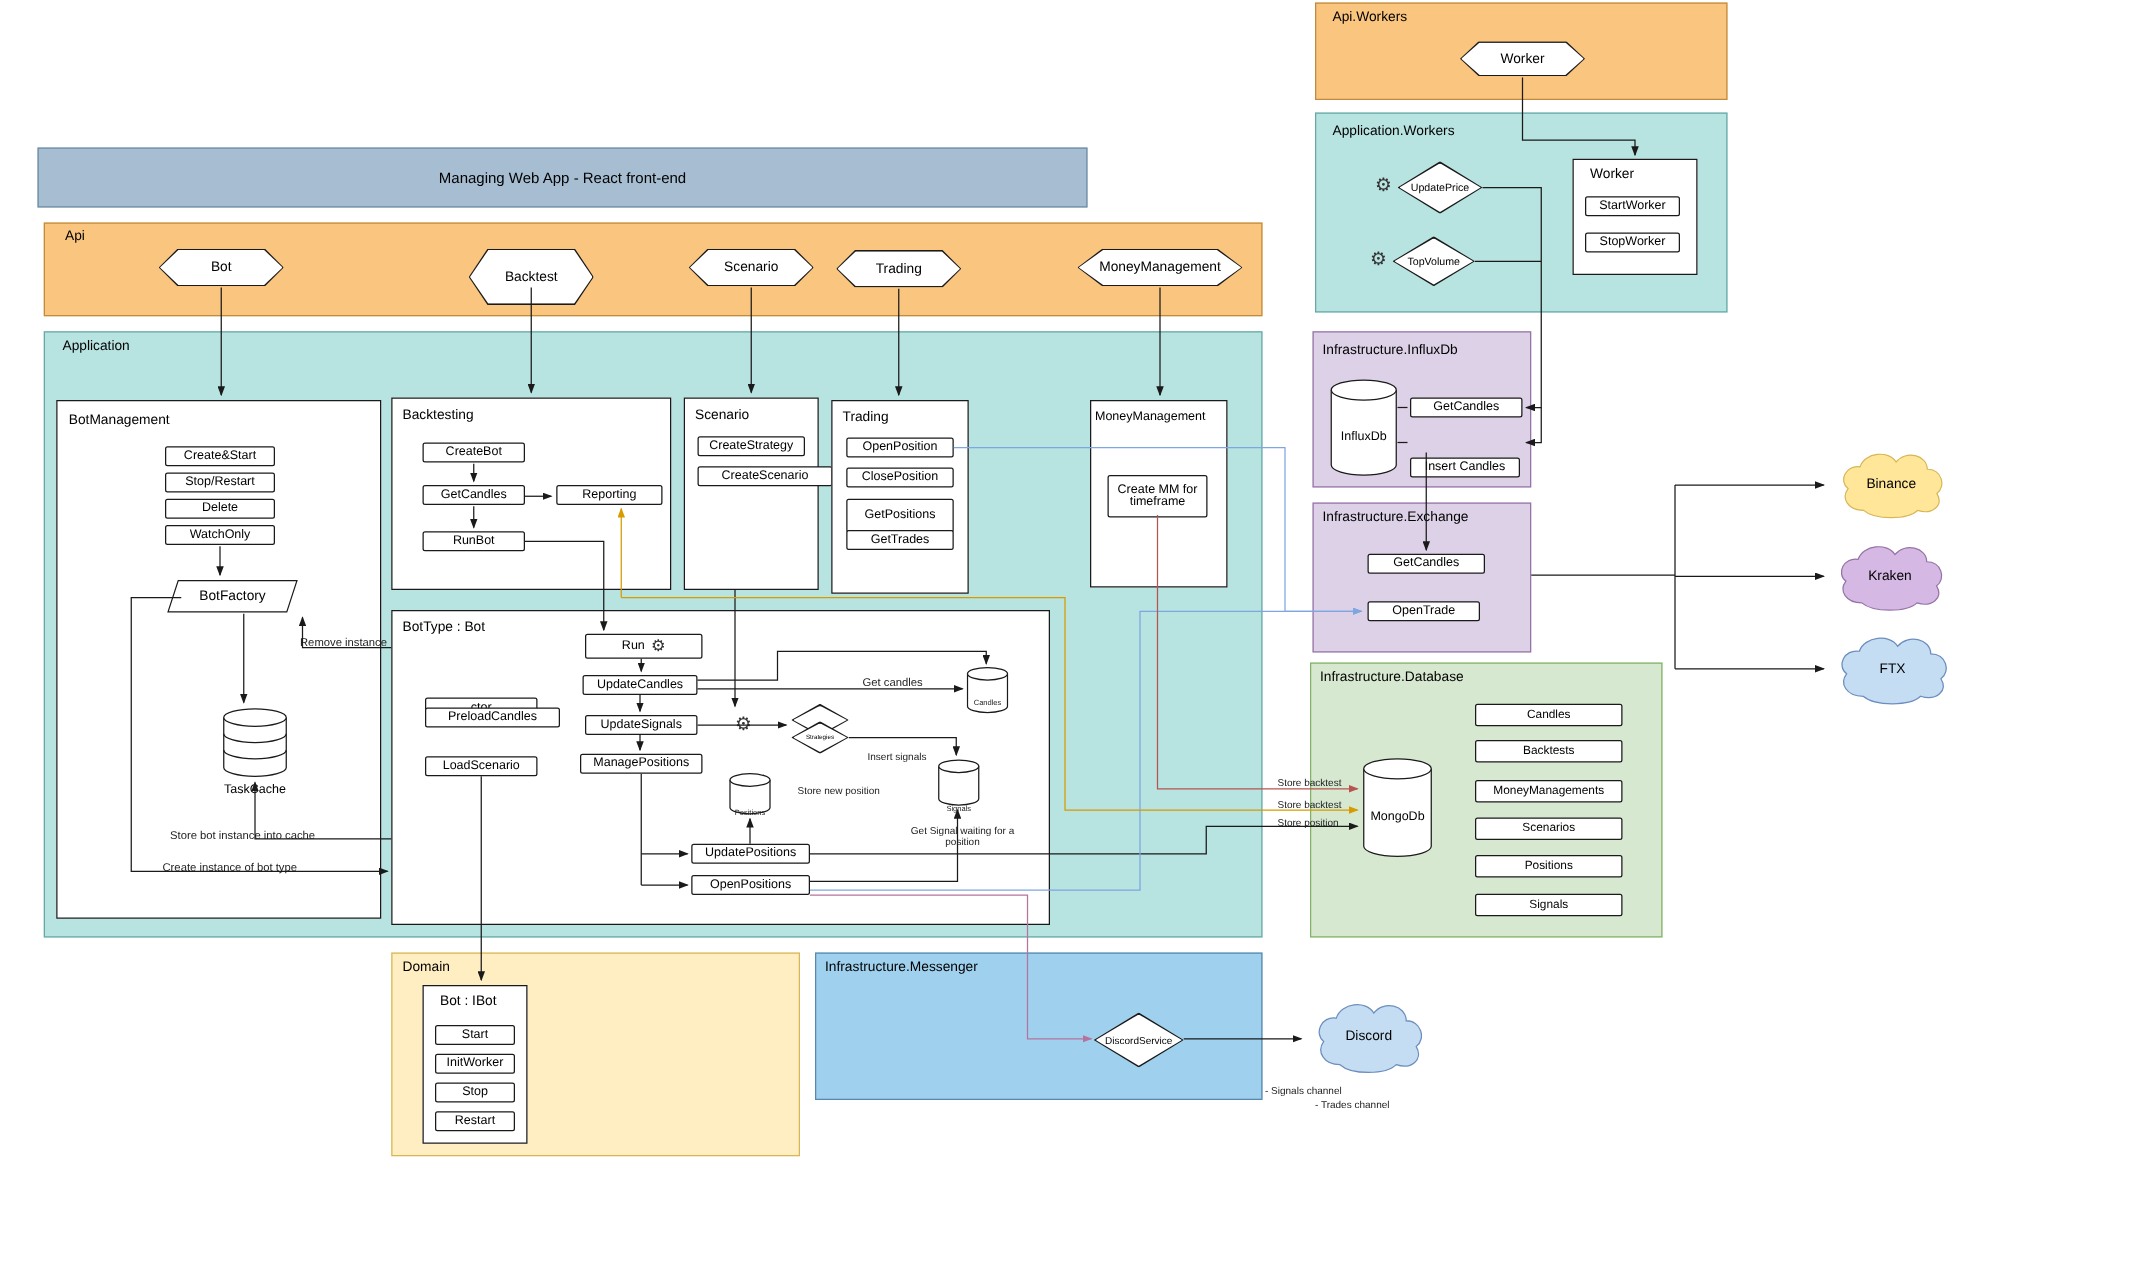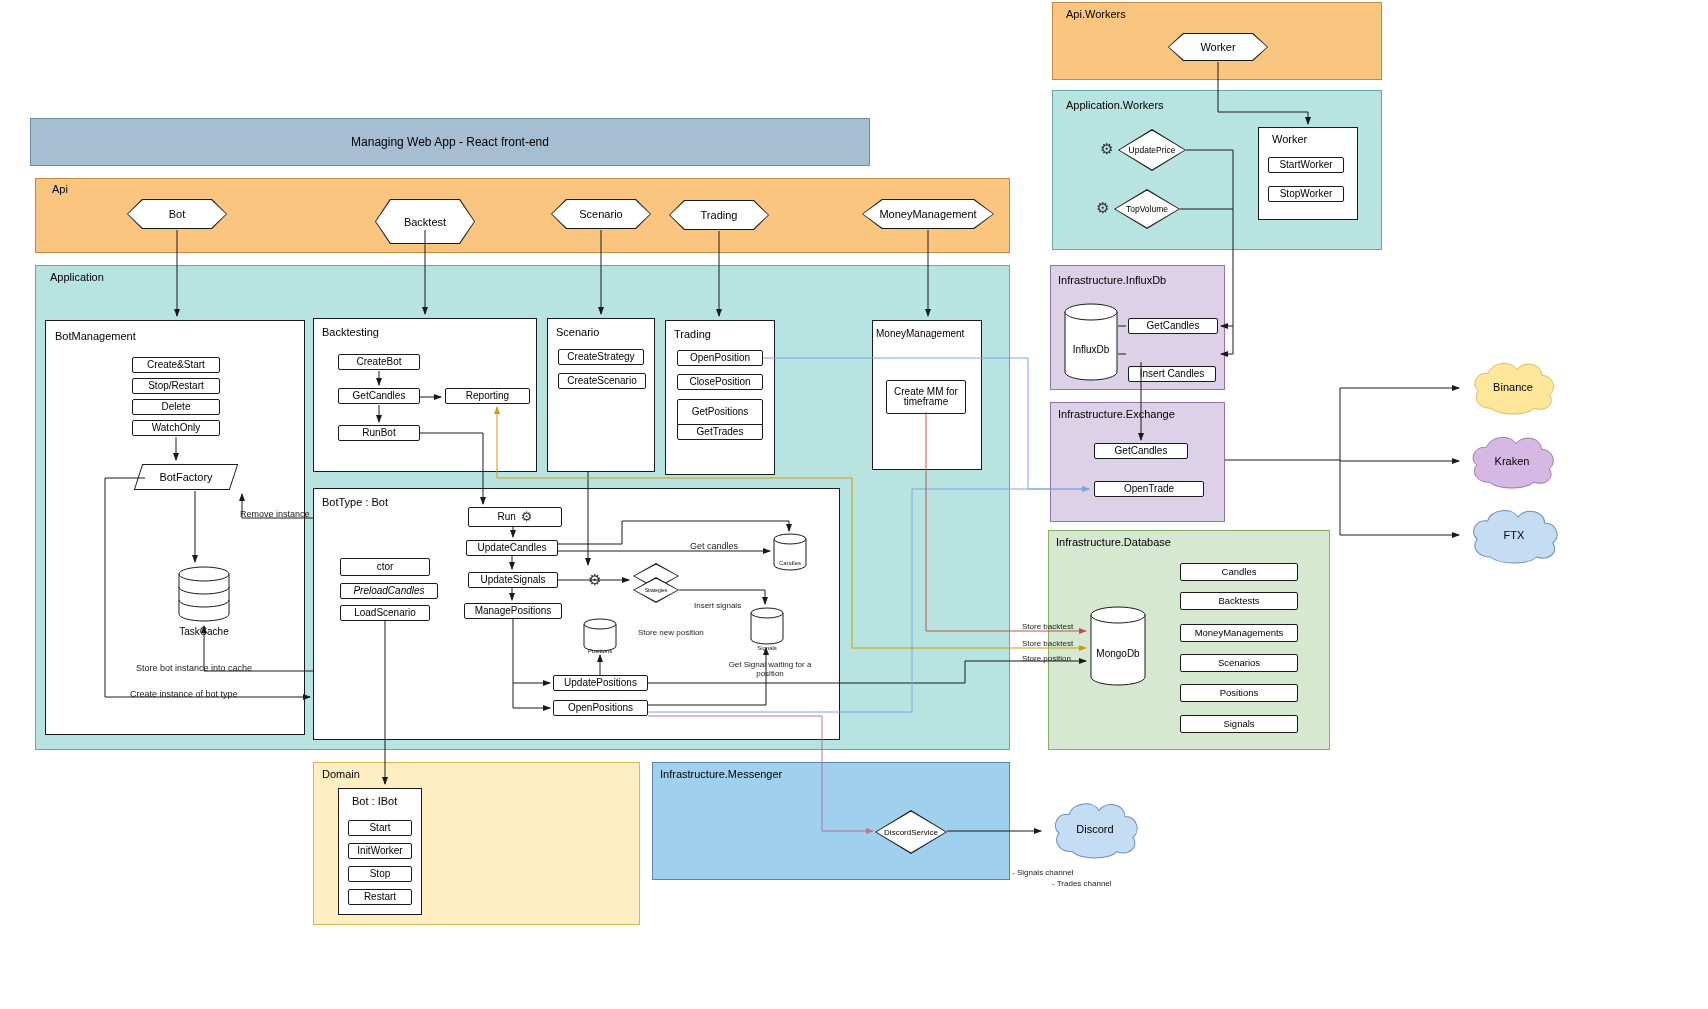--- a/index.html
+++ b/index.html
@@ -125,21 +125,21 @@
   <div class="box" style="left:313px;top:318px;width:224px;height:154px;"></div>
   <div class="box-title" style="left:322px;top:326px;">Backtesting</div>
   <div class="btn" style="left:338px;top:354px;width:82px;height:16px;">CreateBot</div>
   <div class="btn" style="left:338px;top:388px;width:82px;height:16px;">GetCandles</div>
   <div class="btn" style="left:338px;top:425px;width:82px;height:16px;">RunBot</div>
   <div class="btn" style="left:445px;top:388px;width:85px;height:16px;">Reporting</div>
 
   <div class="box" style="left:547px;top:318px;width:108px;height:154px;"></div>
   <div class="box-title" style="left:556px;top:326px;">Scenario</div>
   <div class="btn" style="left:558px;top:349px;width:86px;height:16px;">CreateStrategy</div>
-  <div class="btn" style="left:558px;top:373px;width:88px;height:16px;">CreateScenario</div>
+  <div class="btn" style="left:558px;top:373px;width:108px;height:16px;">CreateScenario</div>
 
   <div class="box" style="left:665px;top:320px;width:110px;height:155px;"></div>
   <div class="box-title" style="left:674px;top:328px;">Trading</div>
   <div class="btn" style="left:677px;top:350px;width:86px;height:16px;">OpenPosition</div>
   <div class="btn" style="left:677px;top:374px;width:86px;height:16px;">ClosePosition</div>
   <div class="btn" style="left:677px;top:399px;width:86px;height:27px;">GetPositions</div>
   <div class="btn" style="left:677px;top:424px;width:86px;height:16px;">GetTrades</div>
 
   <div class="box" style="left:872px;top:320px;width:110px;height:150px;"></div>
   <div class="box-title" style="left:876px;top:328px;font-size:10px;">MoneyManagement</div>
@@ -149,21 +149,21 @@
   <div class="box-title" style="left:322px;top:496px;">BotType : Bot</div>
 
   <div class="btn" style="left:468px;top:507px;width:94px;height:20px;gap:5px;">
     <span>Run</span>
     <span style="font-size:13px;color:#333">⚙</span>
   </div>
   <div class="btn" style="left:466px;top:540px;width:92px;height:16px;">UpdateCandles</div>
   <div class="btn" style="left:468px;top:572px;width:90px;height:16px;">UpdateSignals</div>
   <div class="btn" style="left:464px;top:603px;width:98px;height:16px;">ManagePositions</div>
   <div class="btn" style="left:340px;top:558px;width:90px;height:18px;">ctor</div>
-  <div class="btn" style="left:340px;top:583px;width:98px;height:16px;font-style:italic;">PreloadCandles</div>
+  <div class="btn" style="left:340px;top:566px;width:108px;height:16px;">PreloadCandles</div>
   <div class="btn" style="left:340px;top:605px;width:90px;height:16px;">LoadScenario</div>
   <div class="btn" style="left:553px;top:675px;width:95px;height:16px;">UpdatePositions</div>
   <div class="btn" style="left:553px;top:700px;width:95px;height:16px;">OpenPositions</div>
 
   <span class="gear" style="left:588px;top:572px;">⚙</span>
 
   <div class="dia-o" style="left:633px;top:563px;width:46px;height:26px;">
     <div class="dia-i"></div>
     </div>
   <div class="dia-o" style="left:633px;top:577px;width:46px;height:26px;">
@@ -206,21 +206,21 @@
 
   <svg class="cloud" style="left:1064px;top:303px;" width="54" height="78" viewBox="0 0 54 78">
     <path d="M1 9 L1 69 A26 8 0 0 0 53 69 L53 9" fill="#fff" stroke="#1a1a1a"></path>
     <ellipse cx="27" cy="9" rx="26" ry="8" fill="#fff" stroke="#1a1a1a"></ellipse>
   </svg>
   <div class="cyl-label" style="left:1064px;top:344px;width:54px;">InfluxDb</div>
   <div class="btn" style="left:1128px;top:318px;width:90px;height:16px;">GetCandles</div>
   <div class="btn" style="left:1128px;top:366px;width:88px;height:16px;">Insert Candles</div>
 
   <div class="btn" style="left:1094px;top:443px;width:94px;height:16px;">GetCandles</div>
-  <div class="btn" style="left:1094px;top:481px;width:110px;height:16px;text-align:right;">OpenTrade</div>
+  <div class="btn" style="left:1094px;top:481px;width:90px;height:16px;text-align:right;">OpenTrade</div>
 
   <svg class="cloud" style="left:1090px;top:606px;" width="56" height="80" viewBox="0 0 56 80">
     <path d="M1 9 L1 71 A27 8 0 0 0 55 71 L55 9" fill="#fff" stroke="#1a1a1a"></path>
     <ellipse cx="28" cy="9" rx="27" ry="8" fill="#fff" stroke="#1a1a1a"></ellipse>
   </svg>
   <div class="cyl-label" style="left:1090px;top:648px;width:56px;">MongoDb</div>
   <div class="btn" style="left:1180px;top:563px;width:118px;height:18px;font-size:9.5px;">Candles</div>
   <div class="btn" style="left:1180px;top:592px;width:118px;height:18px;font-size:9.5px;">Backtests</div>
   <div class="btn" style="left:1180px;top:624px;width:118px;height:18px;font-size:9.5px;">MoneyManagements</div>
   <div class="btn" style="left:1180px;top:654px;width:118px;height:18px;font-size:9.5px;">Scenarios</div>

